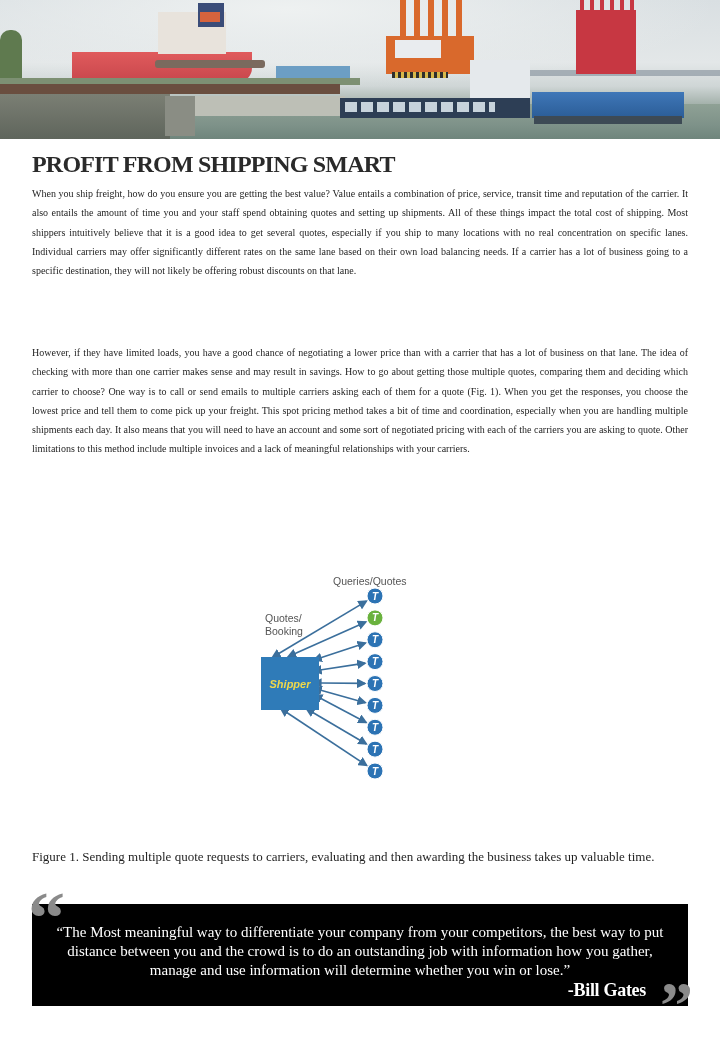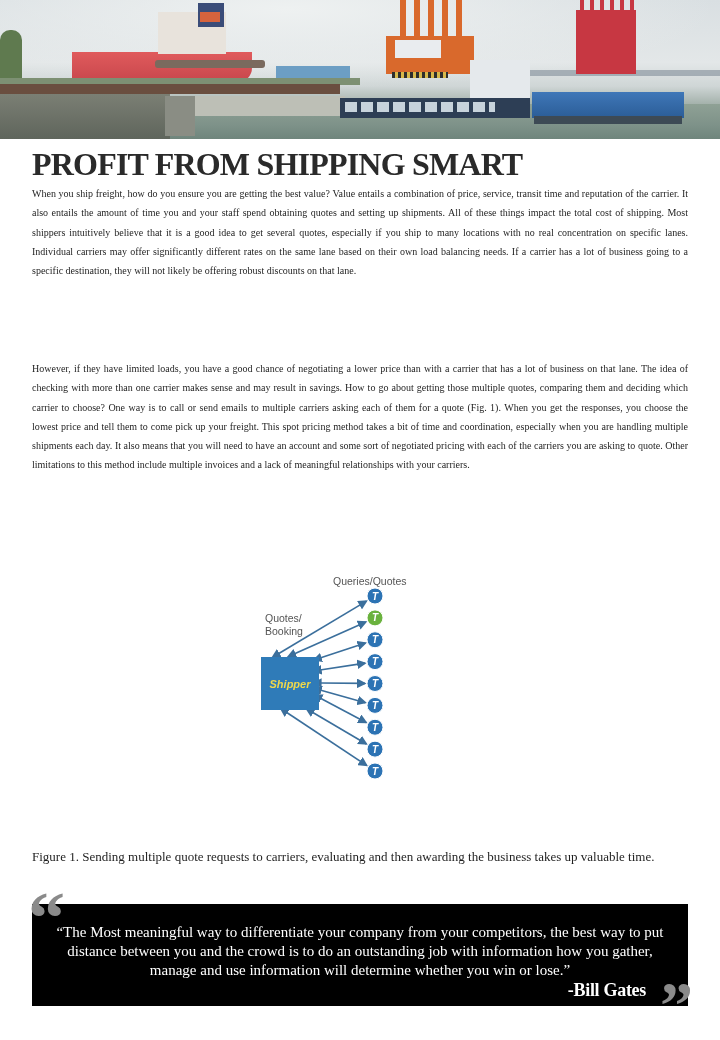--- a/index.html
+++ b/index.html
@@ -41,26 +41,26 @@
     .hero .tug { position:absolute; left:470px; top:60px; width:60px; height:40px; background:#e5e9ec; }
     .hero .red-tower { position:absolute; left:576px; top:10px; width:60px; height:64px; background:#c73742; }
     .hero .red-tower-top { position:absolute; left:580px; top:0; width:56px; height:12px;
       background: repeating-linear-gradient(90deg, #c73742 0 4px, rgba(0,0,0,0) 4px 10px); }
     .hero .blue-barge { position:absolute; left:532px; top:92px; width:152px; height:26px;
       background: linear-gradient(180deg, #3f77b8 0%, #2b5d97 100%); }
     .hero .blue-barge-base { position:absolute; left:534px; top:116px; width:148px; height:8px; background:#3d4a55; }
 
     
     .title { position: absolute; left: 32px; top: 150px; width: 660px;
-      font-family: "Liberation Serif", "DejaVu Serif", serif; font-size: 32px; font-weight: bold;
+      font-family: "Liberation Serif", "DejaVu Serif", serif; font-size: 24px; font-weight: bold;
       letter-spacing: -0.8px; color: #2a2a2a; line-height: 28px; }
     .para { position: absolute; left: 32px; width: 656px; font-size: 10px; line-height: 19.3px;
       text-align: justify; color: #1e1e1e; }
     .para1 { top: 184px; }
-    .para2 { top: 343px; margin-top: 16px; }
+    .para2 { top: 343px; }
 
     
     .figure { position: absolute; left: 250px; top: 570px; width: 180px; height: 215px; text-align: right; }
     .figure svg { width: 180px; height: 215px; overflow: visible; }
     .fig-label { font-family: "Liberation Sans", "DejaVu Sans", sans-serif; font-size: 10.5px; fill: #555555; }
     .shipper-label { font-family: "Liberation Sans", "DejaVu Sans", sans-serif; font-size: 11px;
       font-weight: bold; font-style: italic; fill: #f0d84a; }
     .carrier-glyph { font-family: "Liberation Sans", "DejaVu Sans", sans-serif; font-size: 10px;
       font-weight: bold; font-style: italic; fill: #ffffff; }
 

